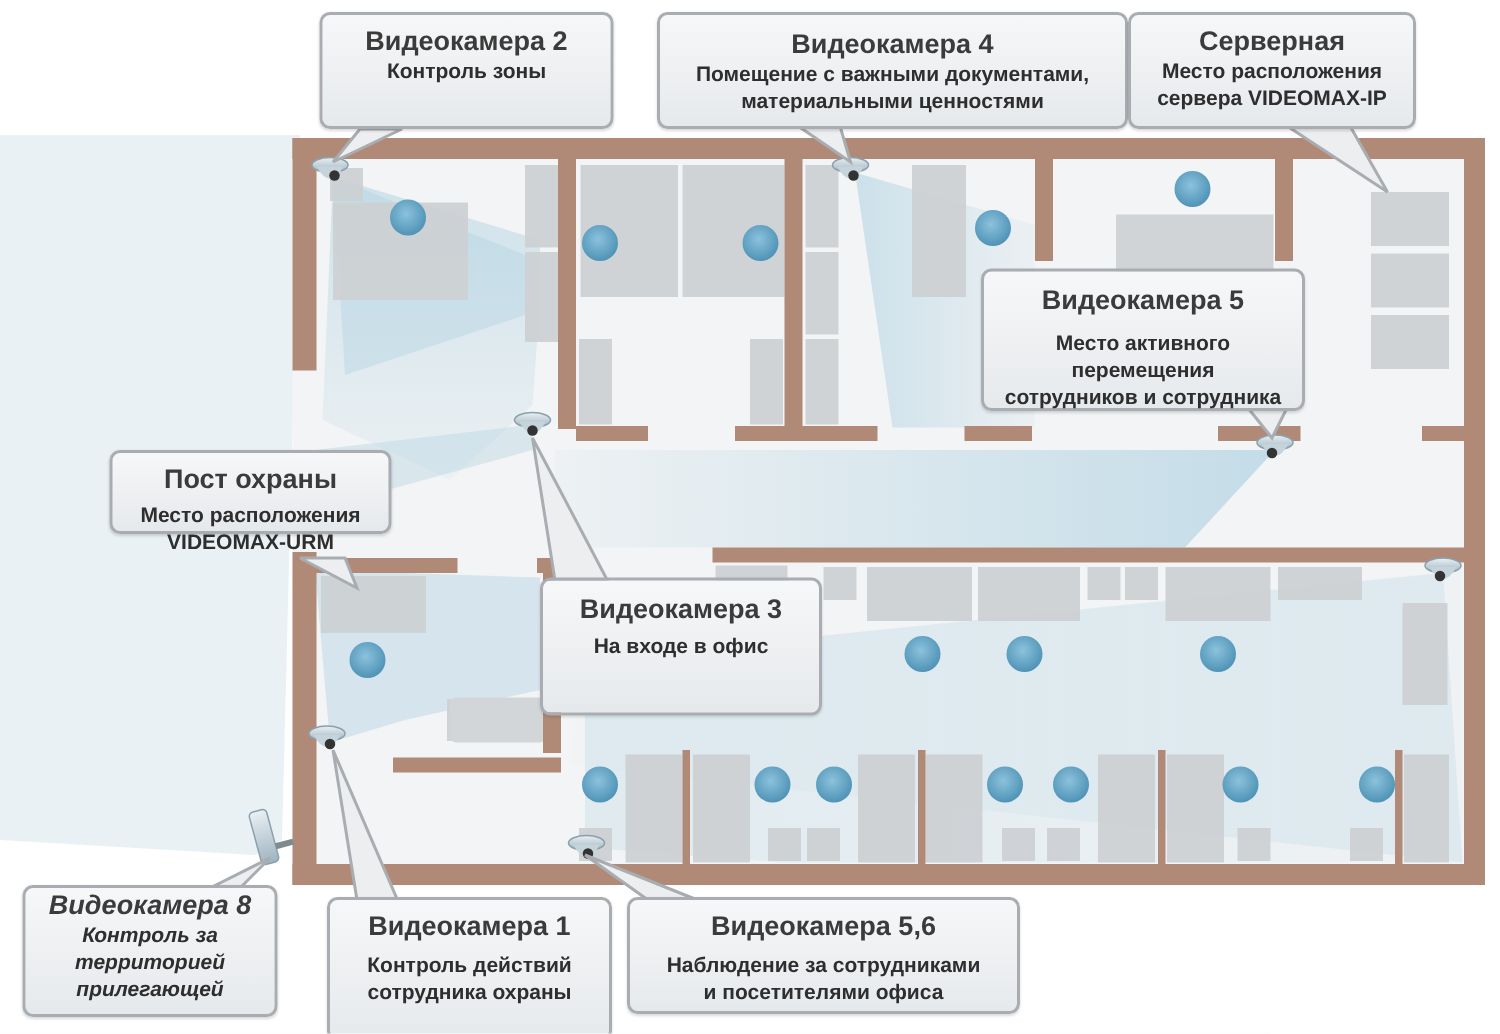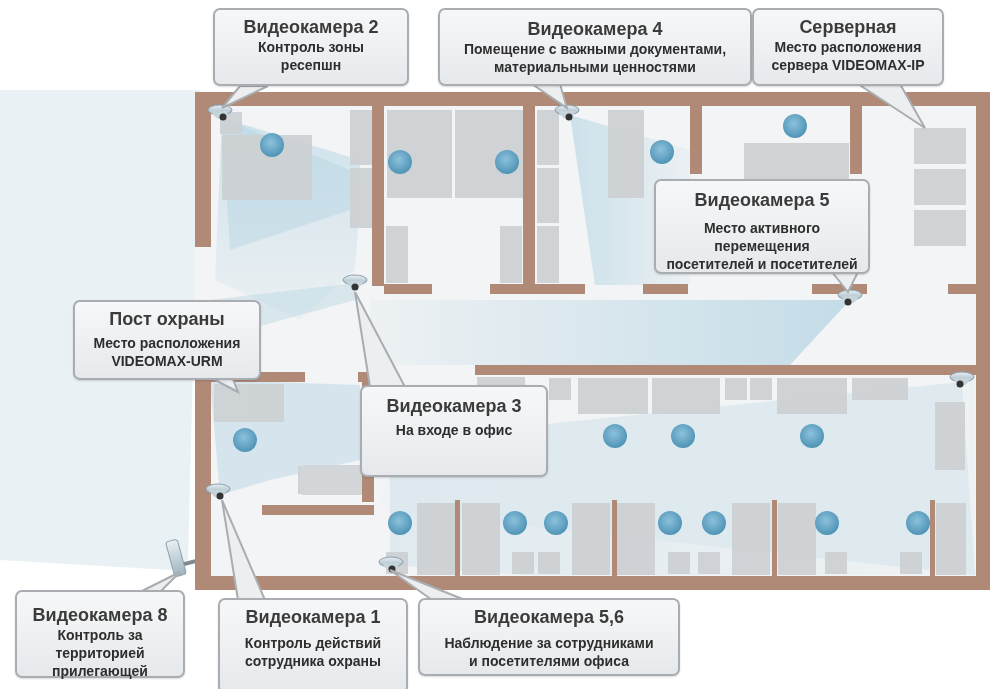--- a/index.html
+++ b/index.html
@@ -191,53 +191,52 @@
     <polygon points="370,387 355,292 405,387"></polygon>
     <polygon points="140,592 180,572 160,592"></polygon>
     <polygon points="238,600 222,500 265,600"></polygon>
     <polygon points="432,600 390,570 465,600"></polygon>
   </g>
 </svg>
 
 <div class="callout" style="left:213px;top:8px;width:196px;height:78px;padding-top:6px;">
   <div class="t">Видеокамера 2</div>
   <div class="s">Контроль зоны</div>
-  <div class="s">ресепшн</div>
 </div>
 
 <div class="callout" style="left:438px;top:8px;width:314px;height:78px;padding-top:8px;">
   <div class="t">Видеокамера 4</div>
   <div class="s">Помещение с важными документами,</div>
   <div class="s">материальными ценностями</div>
 </div>
 
 <div class="callout" style="left:752px;top:8px;width:192px;height:78px;padding-top:6px;">
   <div class="t">Серверная</div>
   <div class="s">Место расположения</div>
   <div class="s">сервера VIDEOMAX-IP</div>
 </div>
 
 <div class="callout" style="left:654px;top:179px;width:216px;height:95px;padding-top:8px;">
   <div class="t" style="margin-bottom:8px;">Видеокамера 5</div>
   <div class="s">Место активного перемещения</div>
-  <div class="s">посетителей и посетителей</div>
-</div>
-
-<div class="callout" style="left:73px;top:300px;width:188px;height:80px;padding-top:6px;">
+  <div class="s">сотрудников и сотрудника</div>
+</div>
+
+<div class="callout" style="left:73px;top:300px;width:188px;height:56px;padding-top:6px;">
   <div class="t" style="margin-bottom:4px;">Пост охраны</div>
   <div class="s">Место расположения</div>
   <div class="s">VIDEOMAX-URM</div>
 </div>
 
 <div class="callout" style="left:360px;top:385px;width:188px;height:92px;padding-top:8px;">
   <div class="t" style="margin-bottom:4px;">Видеокамера 3</div>
   <div class="s">На входе в офис</div>
 </div>
 
-<div class="callout" style="left:15px;top:590px;width:170px;height:88px;padding-top:12px;">
+<div class="callout" style="left:15px;top:590px;width:170px;height:88px;padding-top:0;font-style:italic;">
   <div class="t">Видеокамера 8</div>
   <div class="s">Контроль за</div>
   <div class="s">территорией</div>
   <div class="s">прилегающей</div>
 </div>
 
 <div class="callout" style="left:218px;top:598px;width:190px;height:96px;padding-top:6px;">
   <div class="t" style="margin-bottom:6px;">Видеокамера 1</div>
   <div class="s">Контроль действий</div>
   <div class="s">сотрудника охраны</div>

